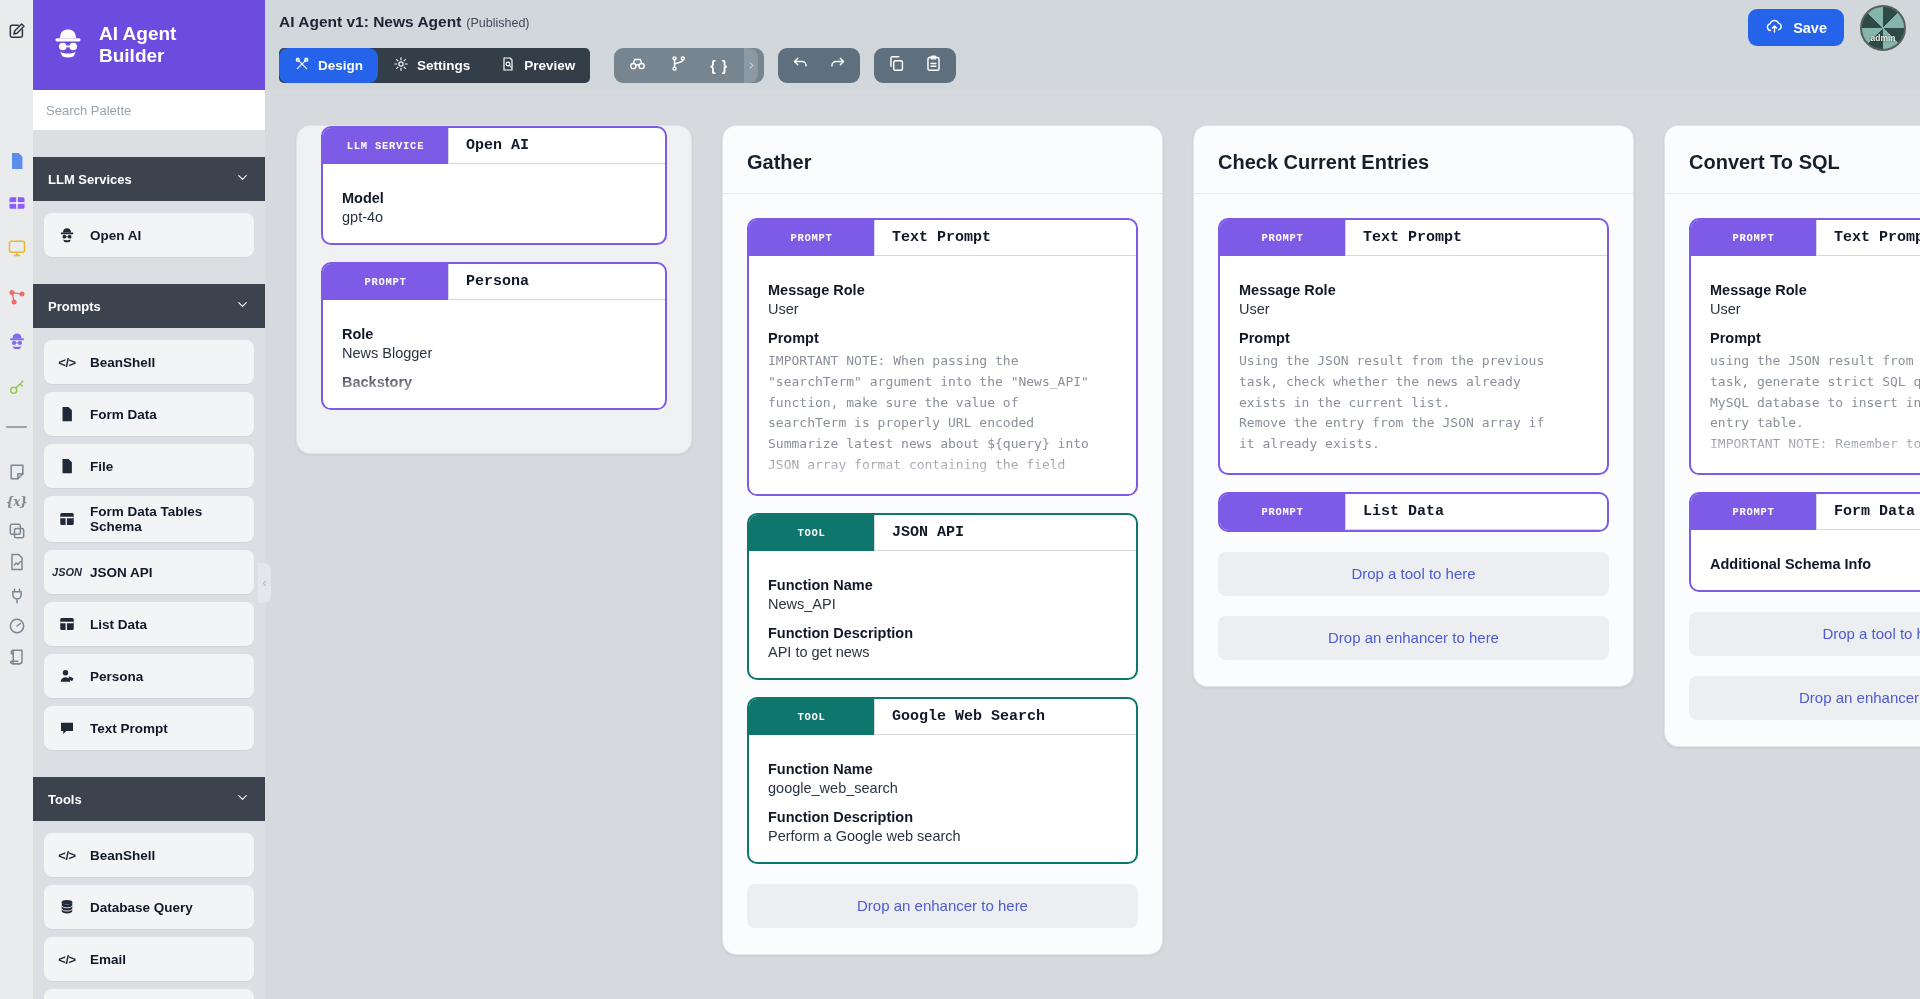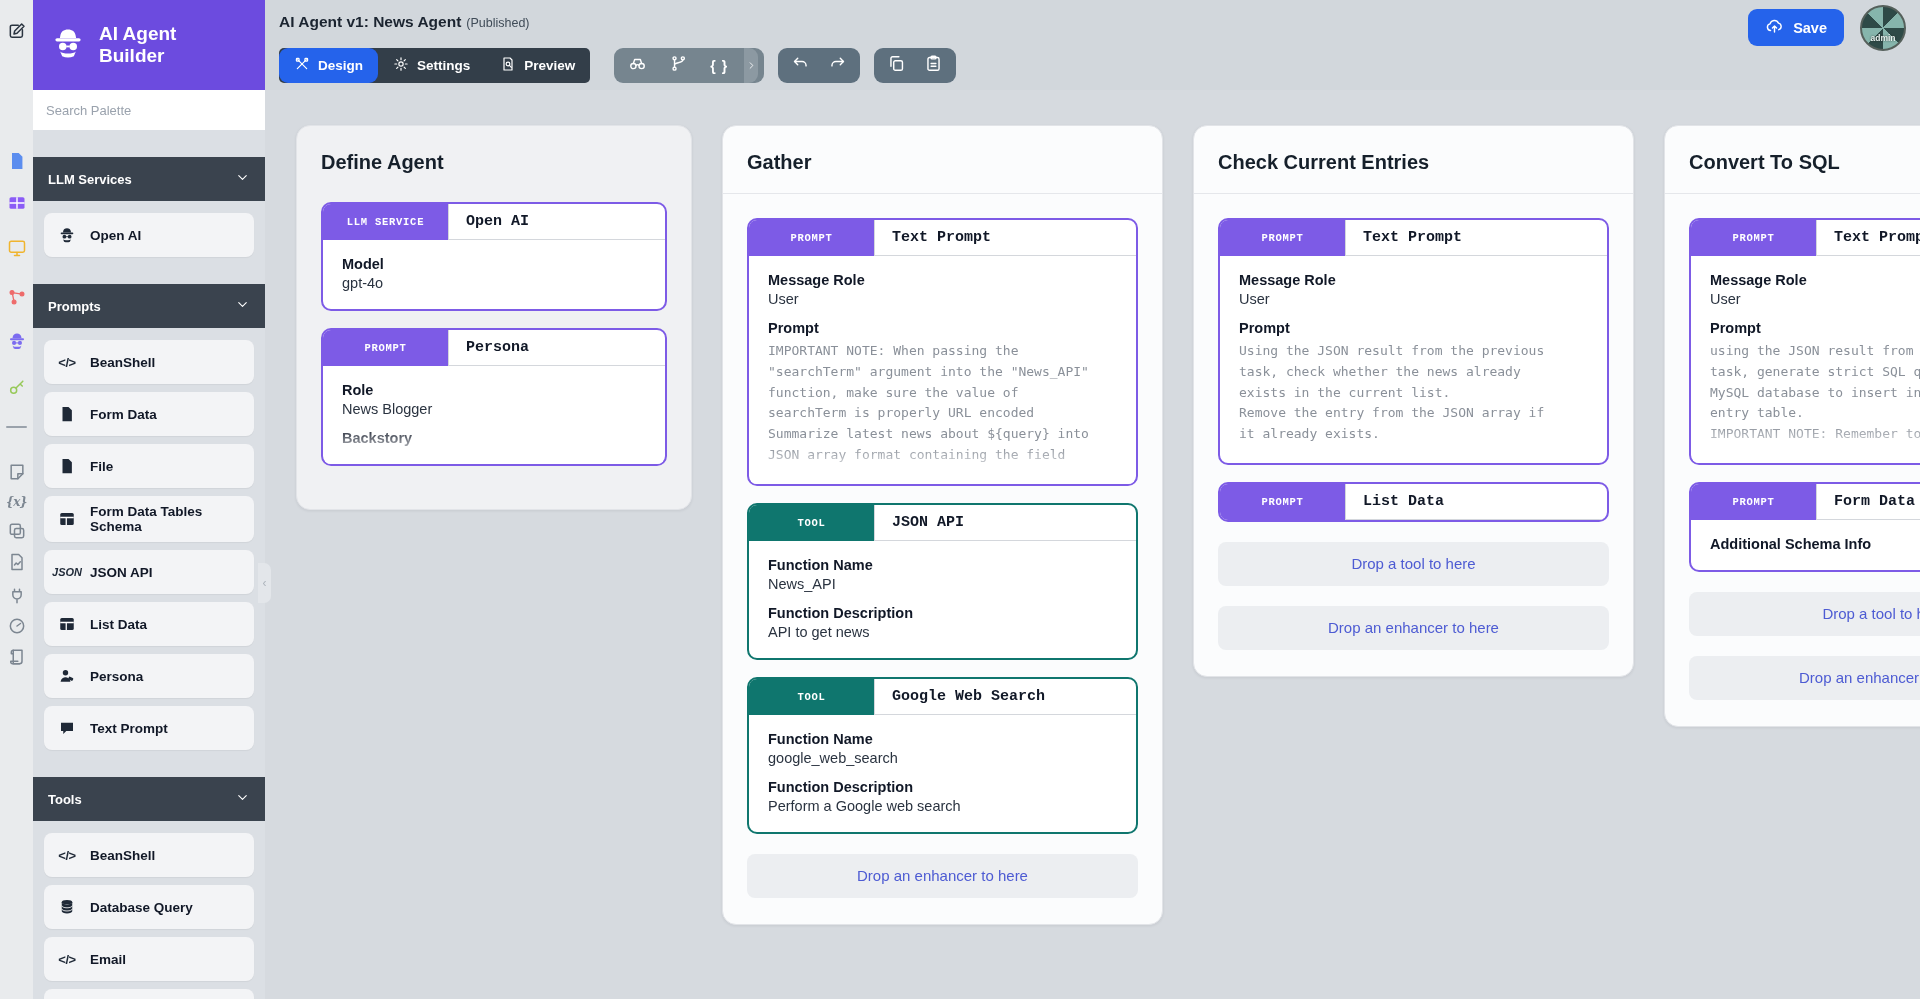--- a/index.html
+++ b/index.html
@@ -61,21 +61,21 @@
   .col-title { font-size:20px; font-weight:700; color:#16202B; padding:25px 24px 19px; }
   .col-divider { height:1px; background:#E5E7EB; margin-bottom:24px; }
   .column.muted .col-title { padding-bottom:28px; }
 
   .node-card { margin:0 24px 17px; background:#fff; border:2px solid var(--bc); border-radius:10px; overflow:hidden; cursor:pointer; }
   .card-head { display:flex; height:36px;font-family:Liberation Mono, monospace; }
   .card-badge { width:125px; flex:none; background:var(--bc); color:#fff; font-size:10.5px; font-weight:700; letter-spacing:.07em; display:flex; align-items:center; justify-content:center; }
   .card-title { flex:1; display:flex; align-items:center; padding-left:17px; font-size:15px; font-weight:600; color:#111827; border-bottom:1px solid #D4D7DC; border-left:1px solid #D4D7DC; white-space:nowrap; overflow:hidden; }
   .card-body { padding:13px 19px 18px; position:relative; }
   .f-label { font-size:14.5px; font-weight:700; color:#111827; margin-top:13px; }
-  .f-label:first-child { margin-top:3px; }
+  .f-label:first-child { margin-top:13px; }
   .f-value { font-size:14.5px; color:#2A3340; margin-top:3px; }
   .f-value.mono { font-family:"DejaVu Sans Mono",monospace; font-size:13px; color:#8A9099; line-height:1.6; white-space:pre-wrap; margin-top:5px; }
   .fade-tail::after { content:""; position:absolute; left:2px; right:2px; bottom:0; height:36px; background:linear-gradient(rgba(255,255,255,.05), #fff 85%); pointer-events:none; }
 
   .dropzone { margin:20px 24px 0; background:#ECEEF1; border-radius:8px; height:44px; display:flex; align-items:center; justify-content:center; color:#4D5BD3; font-size:15px; cursor:pointer; white-space:nowrap; }
 </style>
 </head>
 <body>
 
 <div class="leftstrip" id="leftstrip">
@@ -399,21 +399,20 @@
         </svg></span>
     <span>Save</span>
   </button>
   <div class="avatar">
       <span>admin</span>
     </div>
 </div>
 
 <div class="canvas" id="canvas">
     <div class="column muted" style="width: 396px;">
-      <div class="col-title">Define Agent</div>
       <div class="node-card" style="--bc: #7D5BE6;">
         <div class="card-head">
           <div class="card-badge">LLM SERVICE</div>
           <div class="card-title">Open AI</div>
         </div>
         <div class="card-body">
           <div class="f-label">Model</div>
           <div class="f-value">gpt-4o</div>
         </div>
       </div>

